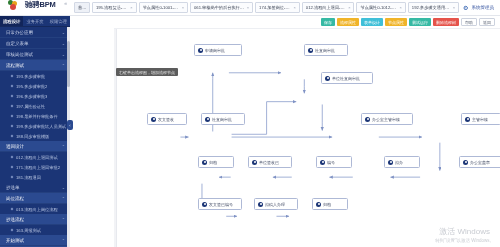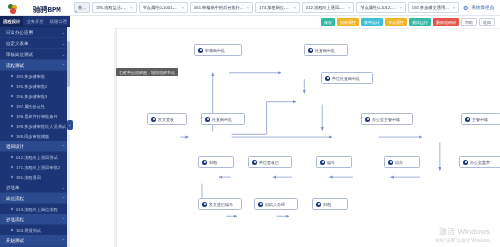--- a/index.html
+++ b/index.html
@@ -9,21 +9,21 @@
     overflow: hidden;
     background: #ffffff;
   }
 
   
   #app { position: relative; width: 500px; height: 247px; display: flex; flex-direction: column; }
 
   
   .topbar { height: 16px; display: flex; align-items: stretch; background: #ffffff; border-bottom: 1px solid #e3e6ec; flex: 0 0 auto; }
 
-  .brand { width: 70px; background: #ffffff; display: flex; align-items: flex-end; gap: 14px; padding-left: 8px; position: relative; font-family: Liberation Mono, monospace; }
+  .brand { width: 70px; background: #ffffff; display: flex; align-items: flex-start; gap: 6px; padding-left: 8px; position: relative; }
   .brand-logo { width: 11px; height: 11px; position: relative; flex: 0 0 auto; }
   .brand-logo i { position: absolute; border-radius: 50%; display: block; }
   .brand-logo i.a { width: 5px; height: 5px; background: #2f7d32; left: 0; top: 0; }
   .brand-logo i.b { width: 5px; height: 5px; background: #e8a21c; left: 4px; top: 1px; }
   .brand-logo i.c { width: 6px; height: 6px; background: #d9463c; left: 2px; top: 4px; }
   .brand-name { font-size: 7.5px; font-weight: bold; color: #1d2a52; letter-spacing: -0.2px; white-space: nowrap; }
   .brand-caret { margin-left: auto; margin-right: 3px; font-size: 5px; color: #9aa2b4; }
 
   .tabstrip { flex: 1; display: flex; align-items: center; gap: 2px; padding: 0 4px; overflow: hidden; }
   .tab {

